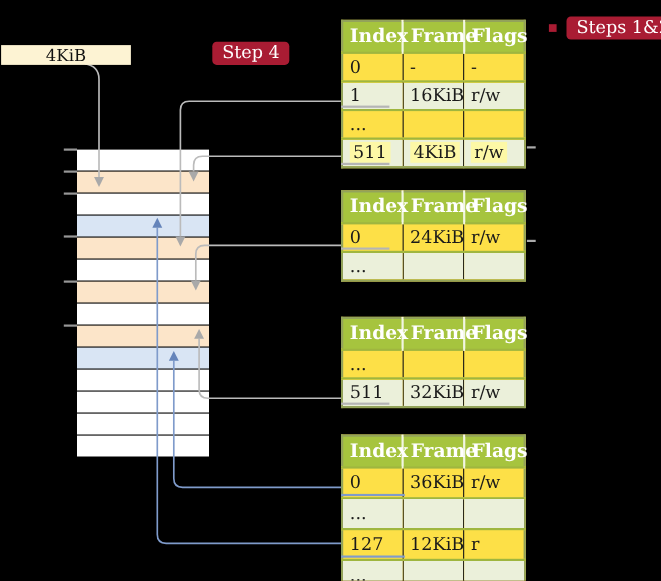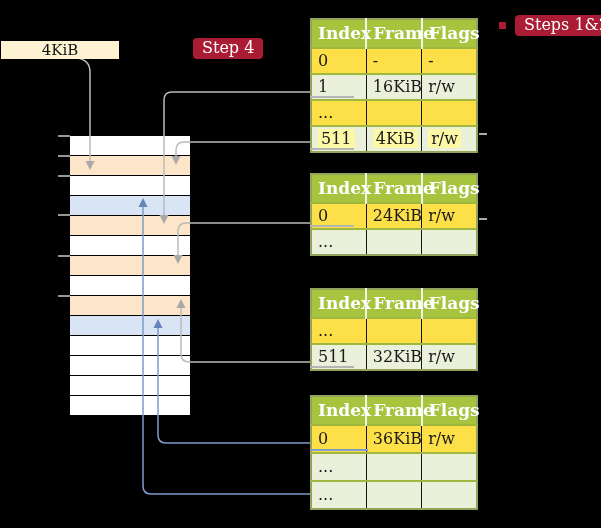--- a/index.html
+++ b/index.html
@@ -211,20 +211,25 @@
         <tr>
           <td><span>0</span><div class="ul ul-blue"></div></td>
           <td><span>36KiB</span></td>
           <td><span>r/w</span></td>
         </tr>
         <tr class="shaded">
           <td><span>...</span></td>
           <td></td>
           <td></td>
         </tr>
+        <tr>
+          <td><span>127</span><div class="ul ul-blue"></div></td>
+          <td><span>12KiB</span></td>
+          <td><span>r</span></td>
+        </tr>
         <tr class="shaded">
           <td><span>...</span></td>
           <td></td>
           <td></td>
         </tr>
       </tbody>
     </table>
 
   <div class="stub" style="left:479px;top:133px"></div>
   <div class="stub" style="left:479px;top:218px"></div>

